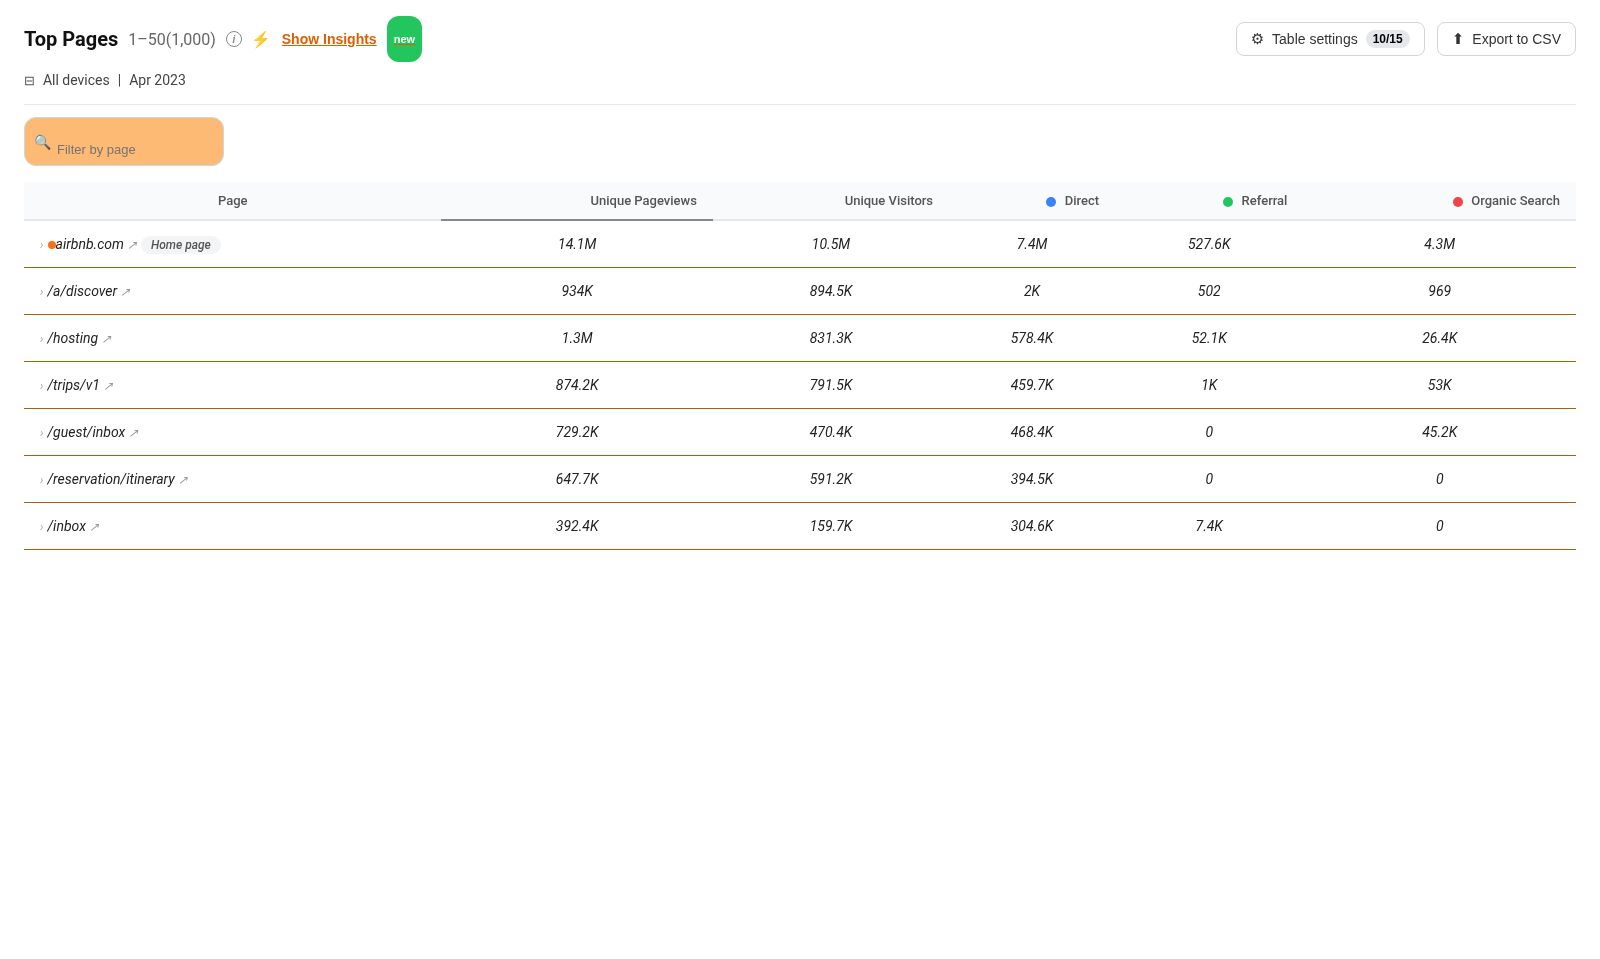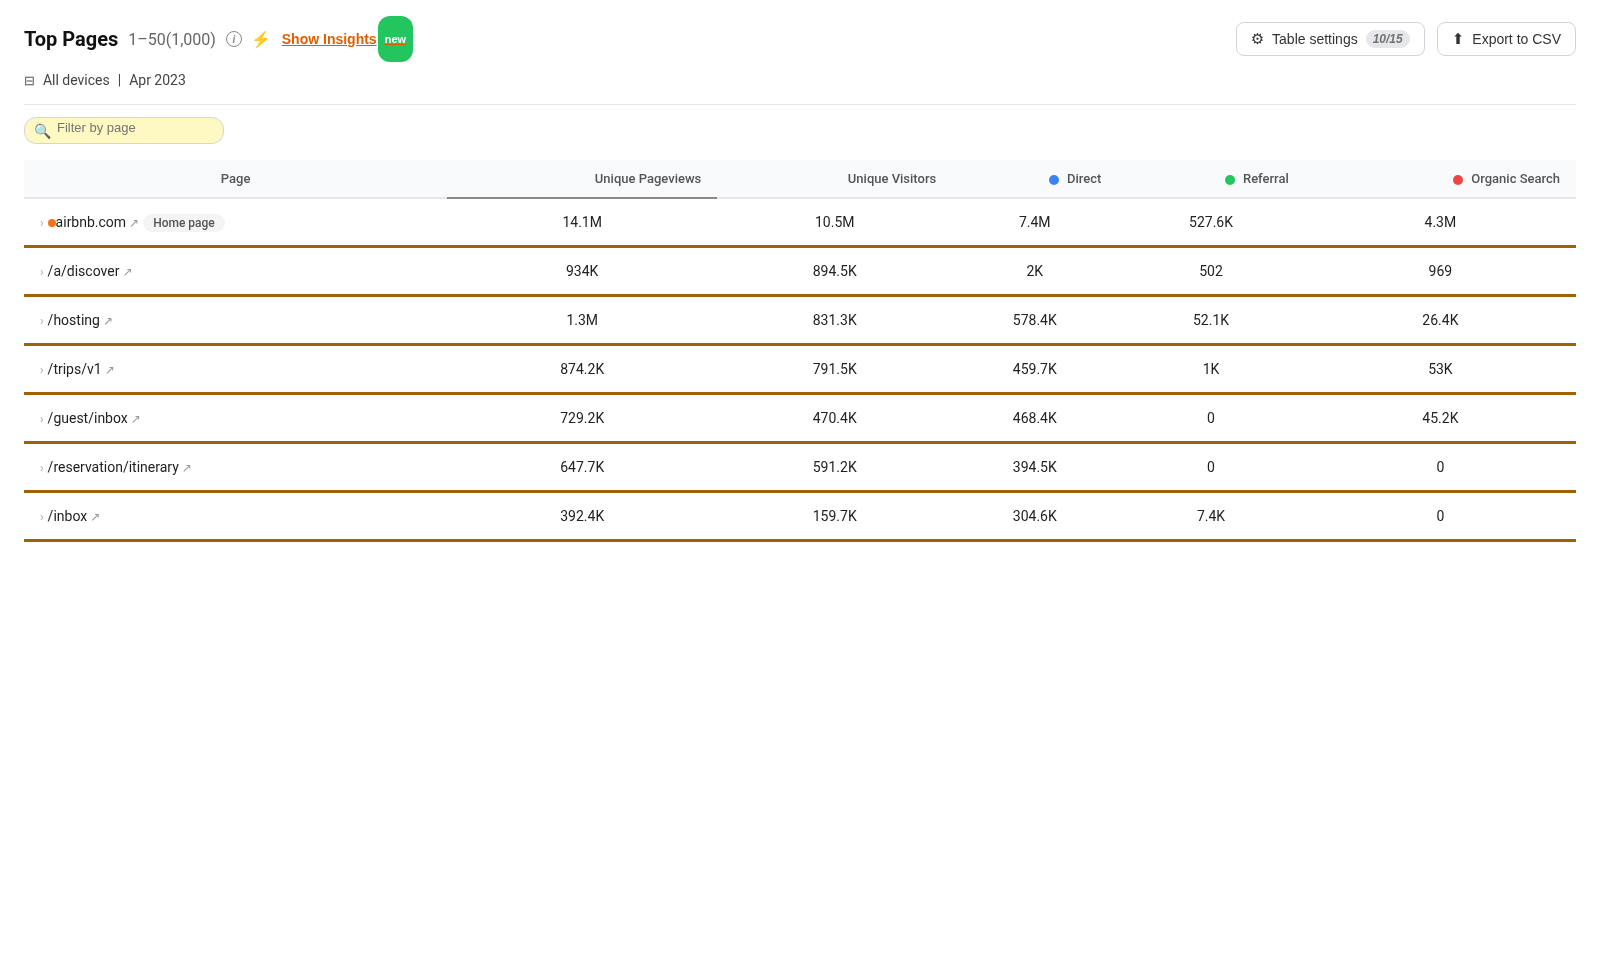--- a/index.html
+++ b/index.html
@@ -44,21 +44,21 @@
       justify-content: center;
       font-size: 11px;
       color: #888;
       cursor: pointer;
       font-style: italic;
       font-weight: 600;
     }
     .show-insights-btn {
       display: flex;
       align-items: center;
-      gap: 1px;
+      gap: 10px;
       color: #e05e00;
       font-weight: 600;
       font-size: 14px;
       cursor: pointer;
       border: none;
       background: none;
       text-decoration: underline;
       text-decoration-color: #e05e00;
     }
     .lightning-icon {
@@ -86,26 +86,25 @@
       border-radius: 8px;
       padding: 7px 14px;
       background: #fff;
       cursor: pointer;
       font-size: 14px;
       font-weight: 500;
       color: #333;
     }
     .settings-badge {
       background: #e5e7eb;
-      color: #737373;
+      color: #000000;
       font-size: 12px;
       font-weight: 600;
       padding: 2px 7px;
       border-radius: 10px;
-      font-style: italic;
     }
     .export-btn {
       display: flex;
       align-items: center;
       gap: 8px;
       border: 1.5px solid #d1d5db;
       border-radius: 8px;
       padding: 7px 14px;
       background: #fff;
       cursor: pointer;
@@ -138,27 +137,27 @@
     .filter-input-wrap .search-icon-inner {
       position: absolute;
       left: 10px;
       top: 50%;
       transform: translateY(-50%);
       color: #aaa;
       font-size: 14px;
     }
     .filter-input {
       width: 100%;
-      padding: 2px 12px 8px 32px;
+      padding: 24px 12px 8px 32px;
       border: 1.5px solid #d1d5db;
       border-radius: 12px;
       font-size: 13px;
       color: #555;
       outline: none;
-      background: #fef9c3;
+      background: #fdba74;
     }
     .table-wrap {
       width: 100%;
       overflow-x: auto;
     }
     table {
       width: 100%;
       border-collapse: collapse;
     }
     thead tr {
@@ -181,21 +180,22 @@
     }
     .col-dot {
       display: inline-block;
       width: 10px;
       height: 10px;
       border-radius: 50%;
       margin-right: 5px;
       vertical-align: middle;
     }
     tbody tr {
-      border-bottom: 3px solid #a16207;
+      border-bottom: 1px solid #a16207;
+      font-style: italic;
     }
     tbody td {
       padding: 15px 16px;
       font-size: 14px;
       color: #222;
       text-align: center;
       white-space: nowrap;
     }
     .chevron-icon {
       color: #aaa;

